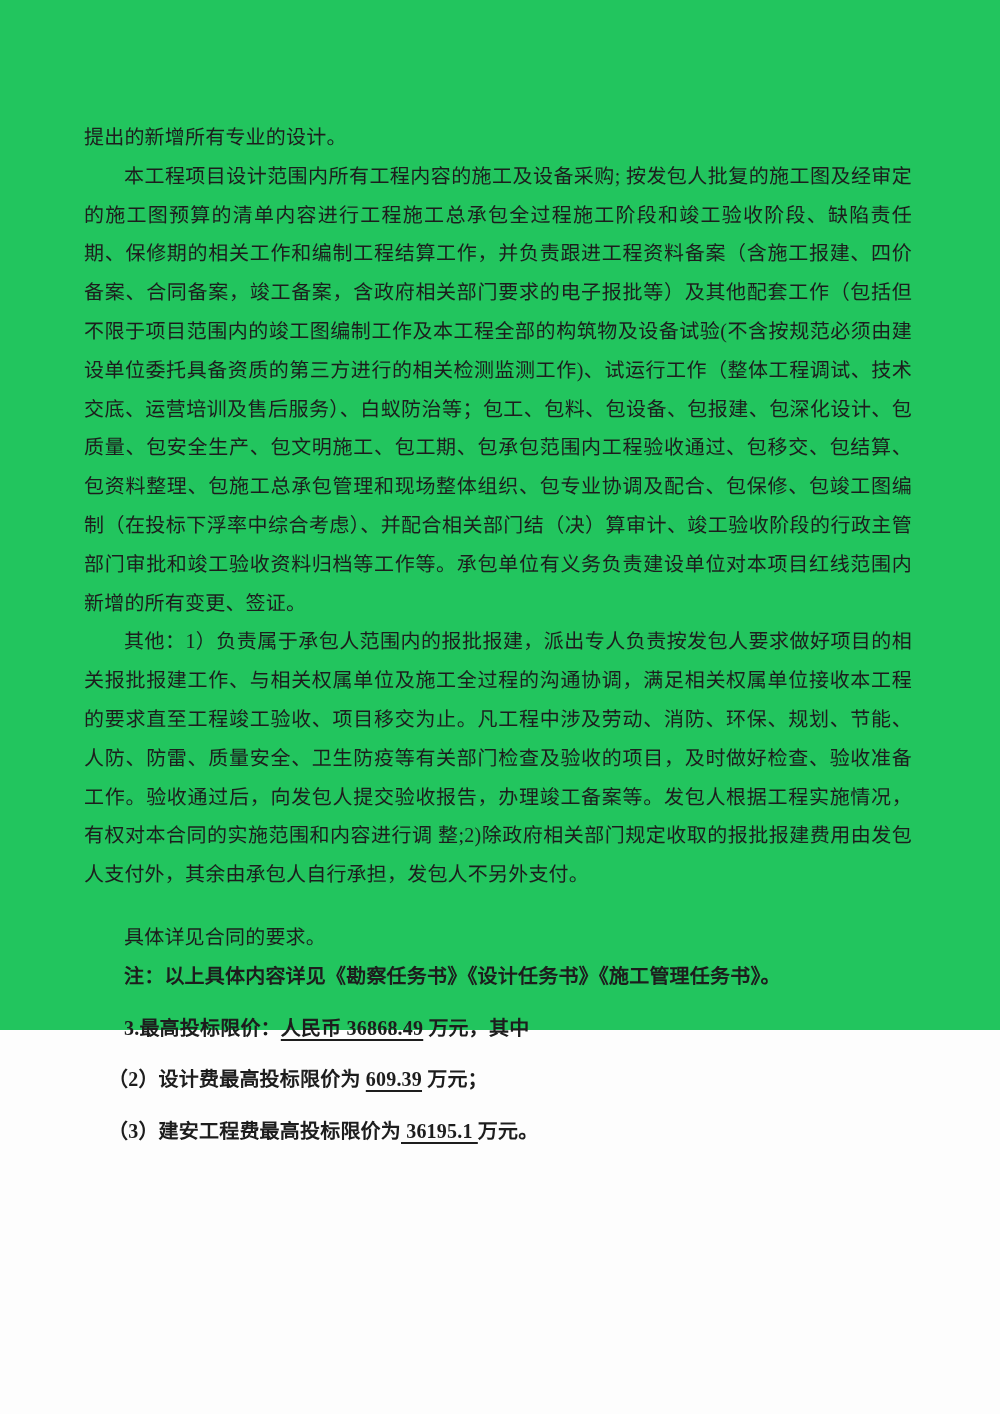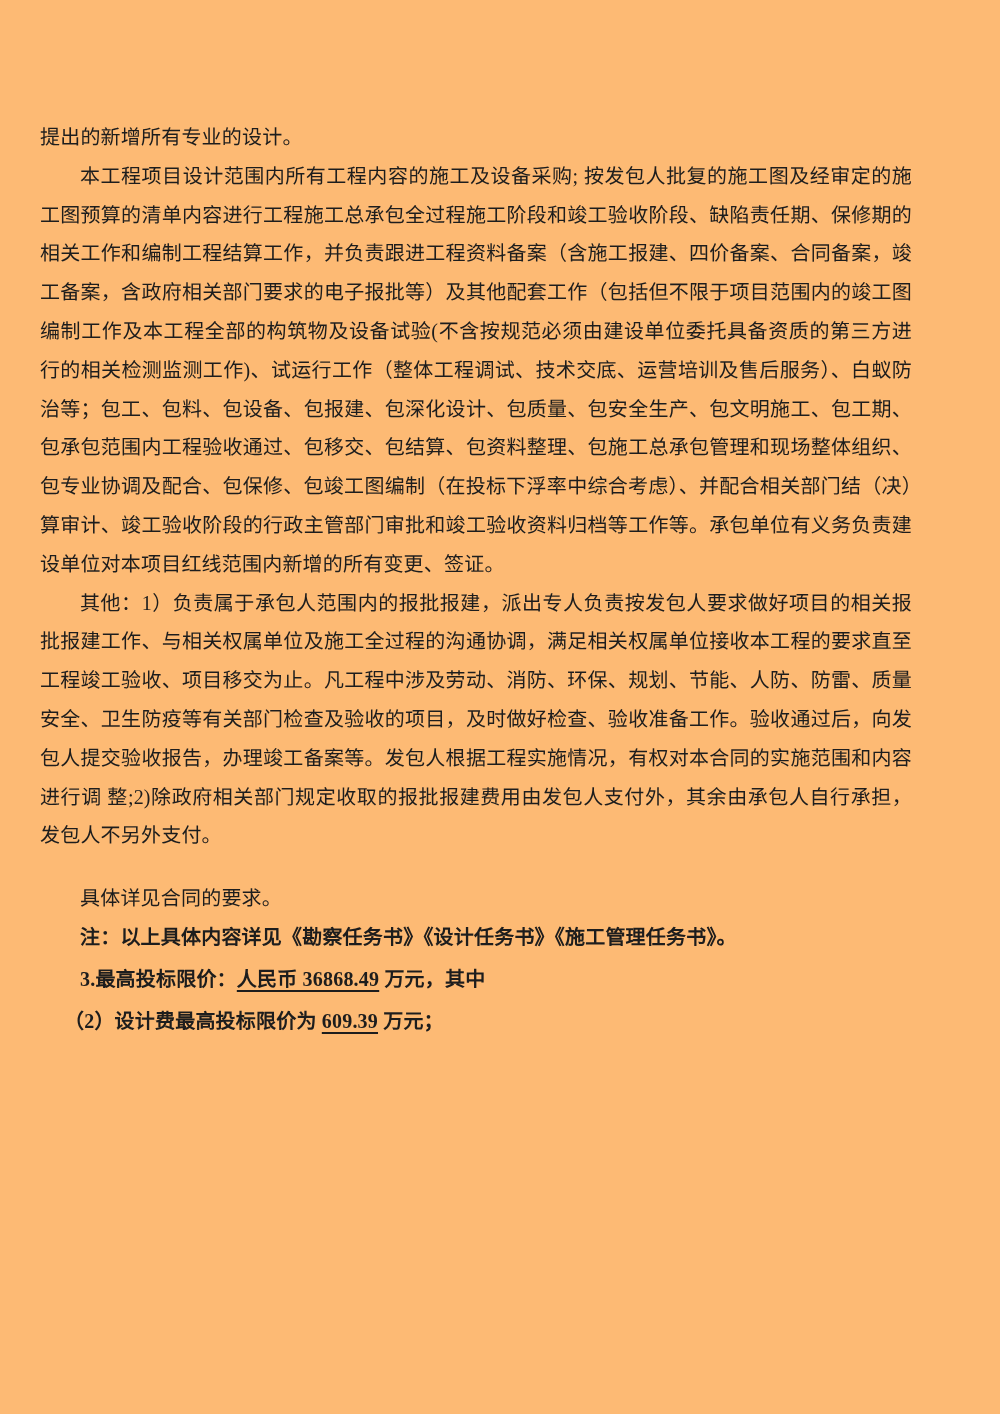--- a/index.html
+++ b/index.html
@@ -8,52 +8,53 @@
   }
   body {
     width: 1000px;
     height: 1414px;
     background: #fdfdfd;
     overflow: hidden;
   }
   .page {
     box-sizing: border-box;
     width: 1000px;
-    height: 1414px;
-    background: #fdba74;
+    height: 1030px;
+    background: #22c55e;
     color: #1d1d1d;
-    padding: 118px 88px 0 40px;
+    padding: 118px 88px 0 84px;
     font-family: "Liberation Serif", "DejaVu Serif", serif;
   }
   .para {
     margin: 0;
     font-size: 20px;
     line-height: 38.8px;
     text-align: justify;
     font-weight: 400;
     letter-spacing: 0.2px;
   }
   .para.indent-none { text-indent: 0; }
   .para.indent-std  { text-indent: 2em; }
   .para.indent-item { text-indent: 1.2em; }
   .para.bold { font-weight: 700; }
   .para.sp-sm { margin-top: 24px; }
-  .para.sp-xs { margin-top: 3px; }
+  .para.sp-xs { margin-top: 13px; }
   .u {
     text-decoration: underline;
     text-decoration-thickness: 1.5px;
     text-underline-offset: 4px;
   }
 </style>
 </head>
 <body>
 
 <div class="page">
   <div class="content">
       <p class="para indent-none"><span>提出的新增所有专业的设计。</span></p>
       <p class="para indent-std"><span>本工程项目设计范围内所有工程内容的施工及设备采购; 按发包人批复的施工图及经审定的施工图预算的清单内容进行工程施工总承包全过程施工阶段和竣工验收阶段、缺陷责任期、保修期的相关工作和编制工程结算工作，并负责跟进工程资料备案（含施工报建、四价备案、合同备案，竣工备案，含政府相关部门要求的电子报批等）及其他配套工作（包括但不限于项目范围内的竣工图编制工作及本工程全部的构筑物及设备试验(不含按规范必须由建设单位委托具备资质的第三方进行的相关检测监测工作)、试运行工作（整体工程调试、技术交底、运营培训及售后服务）、白蚁防治等；包工、包料、包设备、包报建、包深化设计、包质量、包安全生产、包文明施工、包工期、包承包范围内工程验收通过、包移交、包结算、包资料整理、包施工总承包管理和现场整体组织、包专业协调及配合、包保修、包竣工图编制（在投标下浮率中综合考虑）、并配合相关部门结（决）算审计、竣工验收阶段的行政主管部门审批和竣工验收资料归档等工作等。承包单位有义务负责建设单位对本项目红线范围内新增的所有变更、签证。</span></p>
       <p class="para indent-std"><span>其他：1）负责属于承包人范围内的报批报建，派出专人负责按发包人要求做好项目的相关报批报建工作、与相关权属单位及施工全过程的沟通协调，满足相关权属单位接收本工程的要求直至工程竣工验收、项目移交为止。凡工程中涉及劳动、消防、环保、规划、节能、人防、防雷、质量安全、卫生防疫等有关部门检查及验收的项目，及时做好检查、验收准备工作。验收通过后，向发包人提交验收报告，办理竣工备案等。发包人根据工程实施情况，有权对本合同的实施范围和内容进行调 整;2)除政府相关部门规定收取的报批报建费用由发包人支付外，其余由承包人自行承担，发包人不另外支付。</span></p>
       <p class="para indent-std sp-sm"><span>具体详见合同的要求。</span></p>
       <p class="para indent-std bold"><span>注：以上具体内容详见《勘察任务书》《设计任务书》《施工管理任务书》。</span></p>
       <p class="para indent-std bold sp-xs"><span>3.最高投标限价：</span><span class="u">人民币 36868.49</span><span> 万元，其中</span></p>
       <p class="para indent-item bold sp-xs"><span>（2）设计费最高投标限价为 </span><span class="u">609.39</span><span> 万元；</span></p>
+      <p class="para indent-item bold sp-xs"><span>（3）建安工程费最高投标限价为</span><span class="u"> 36195.1 </span><span>万元。</span></p>
     </div>
 </div>
 
 </body></html>

